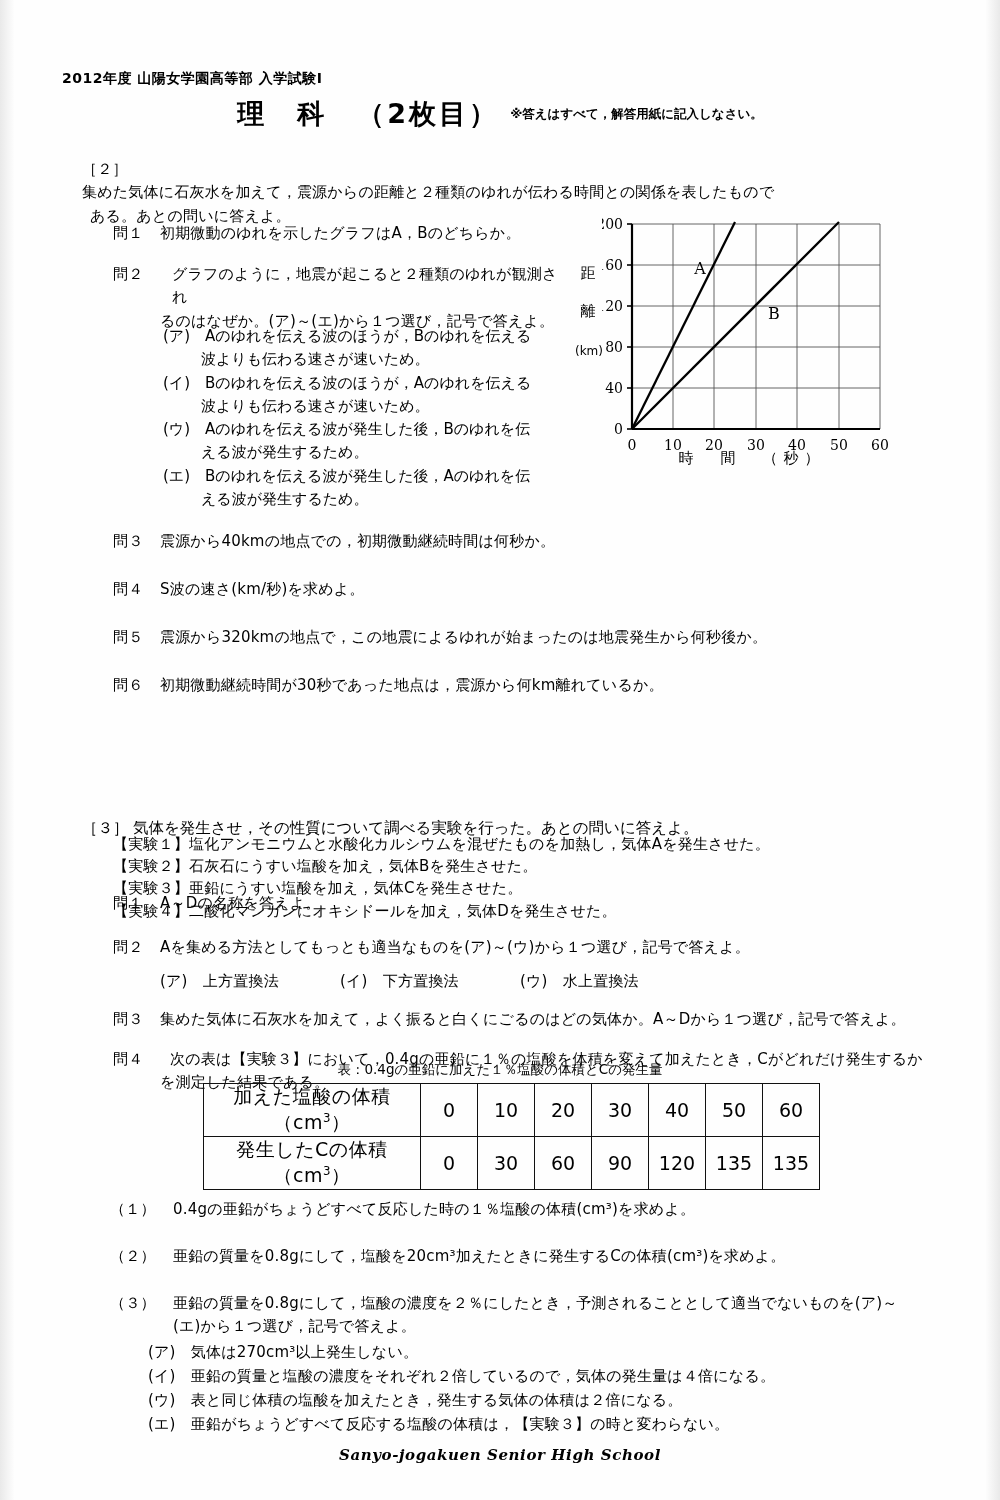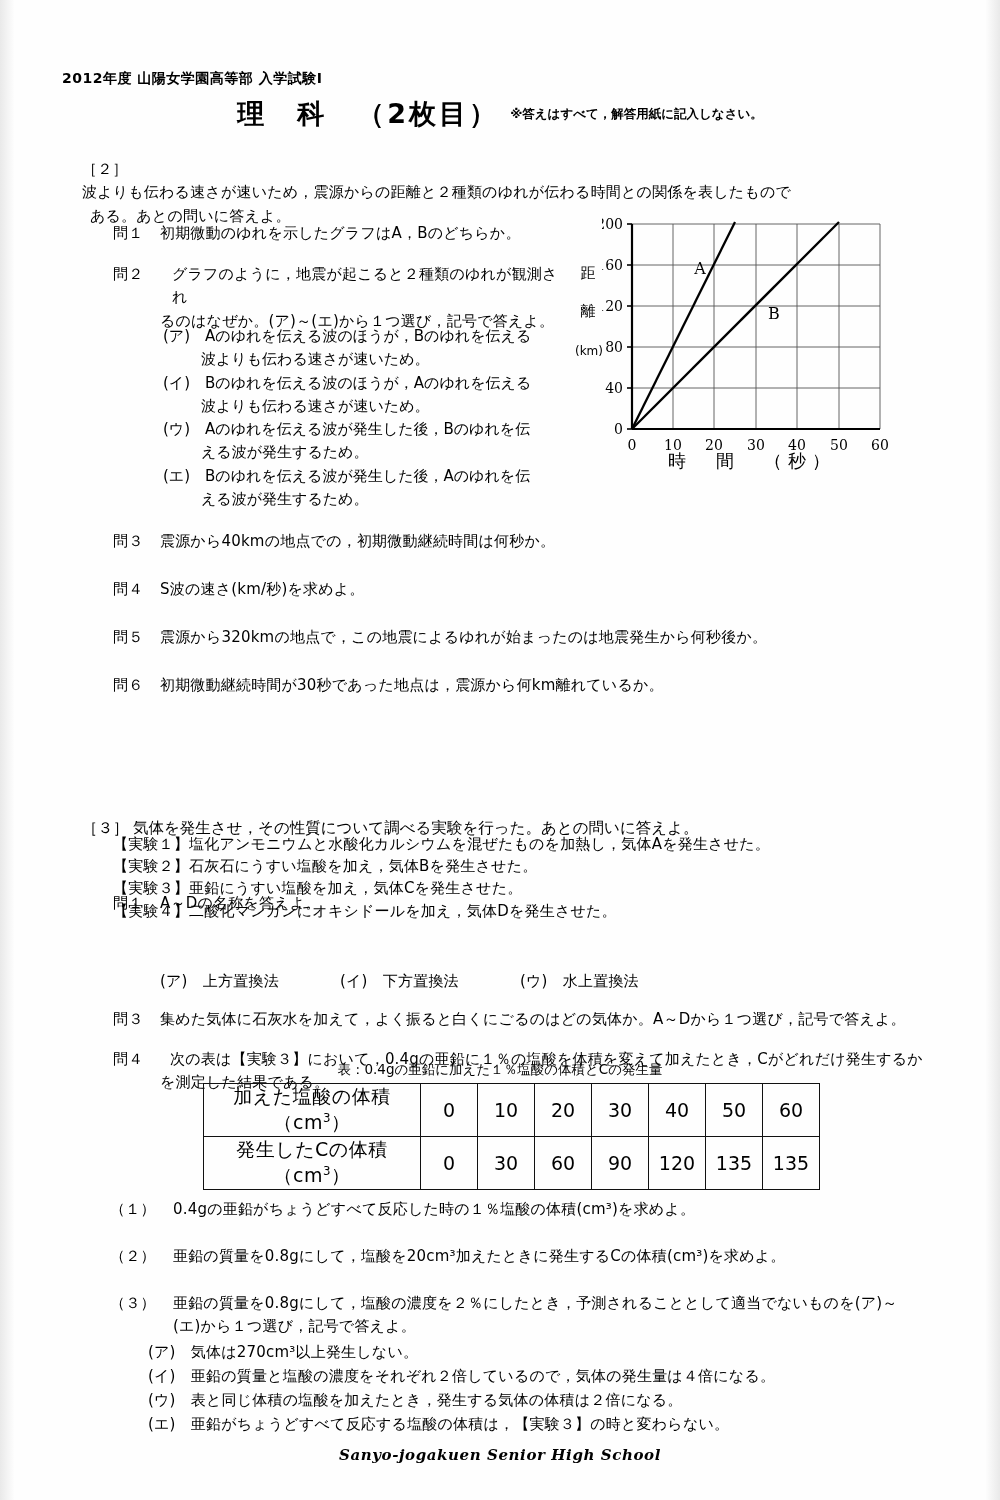--- a/index.html
+++ b/index.html
@@ -98,21 +98,21 @@
   }
   #plot-wrap {
     position: absolute;
     left: 28px; top: 8px;
     width: 300px; height: 272px;
   }
   #x-axis-title {
     position: absolute;
     left: 58px; top: 243px;
     width: 240px;
-    font-size: 18px;
+    font-size: 15px;
     text-align: center;
     letter-spacing: 6px;
   }
 
   
   #data-table-caption {
     left: 0; top: 1061px;
     width: 1000px;
     text-align: center;
     font-size: 13.5px;
@@ -159,21 +159,21 @@
   <div class="abs" id="exam-header">2012年度 山陽女学園高等部 入学試験Ⅰ</div>
 
   <div class="abs" id="title-row">
     <span id="subject-title">理　科　（2枚目）</span>
     <span id="title-note">※答えはすべて，解答用紙に記入しなさい。</span>
   </div>
 
   <div class="abs qtext" style="left:82px; top:158px; width:830px;">
     <span class="q-num" style="width:46px;">［２］</span>
     <span class="q-body" style="width:780px;">
-      <span style="display:block;">波よりも伝わる速さが速いため，震源からの距離と２種類のゆれが伝わる時間との関係を表したもので</span>
+      <span style="display:block;">集めた気体に石灰水を加えて，震源からの距離と２種類のゆれが伝わる時間との関係を表したもので</span>
       <span style="display:block; padding-left:8px;">ある。あとの問いに答えよ。</span>
     </span>
   </div>
 
   <div class="abs qtext" style="left:113px; top:222px; width:470px;">
     <span class="q-num" style="width:42px;">問１</span>
     <span class="q-body">初期微動のゆれを示したグラフはA，Bのどちらか。</span>
   </div>
 
   <div class="abs qtext" style="left:113px; top:263px; width:460px;">
@@ -303,20 +303,24 @@
     <div>【実験２】石灰石にうすい塩酸を加え，気体Bを発生させた。</div>
     <div>【実験３】亜鉛にうすい塩酸を加え，気体Cを発生させた。</div>
     <div>【実験４】二酸化マンガンにオキシドールを加え，気体Dを発生させた。</div>
   </div>
 
   <div class="abs qtext" style="left:113px; top:892px;">
     <span class="q-num" style="width:42px;">問１</span>
     <span class="q-body">A～Dの名称を答えよ。</span>
   </div>
 
+  <div class="abs qtext" style="left:113px; top:936px;">
+    <span class="q-num" style="width:42px;">問２</span>
+    <span class="q-body">Aを集める方法としてもっとも適当なものを(ア)～(ウ)から１つ選び，記号で答えよ。</span>
+  </div>
 
   <div class="abs qtext" style="left:160px; top:970px; width:560px;">
     <span style="display:inline-block; width:175px;">(ア)　上方置換法</span>
     <span style="display:inline-block; width:175px;">(イ)　下方置換法</span>
     <span style="display:inline-block;">(ウ)　水上置換法</span>
   </div>
 
   <div class="abs qtext" style="left:113px; top:1008px;">
     <span class="q-num" style="width:42px;">問３</span>
     <span class="q-body">集めた気体に石灰水を加えて，よく振ると白くにごるのはどの気体か。A～Dから１つ選び，記号で答えよ。</span>

